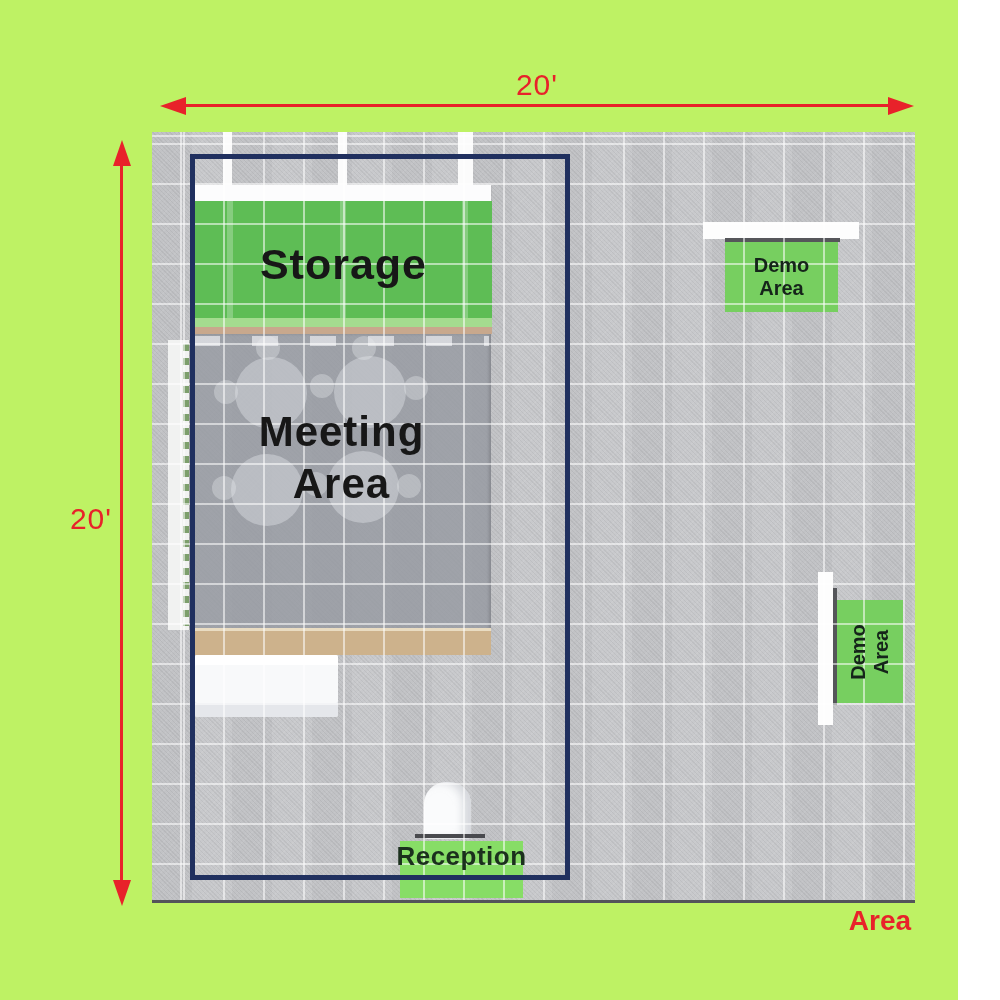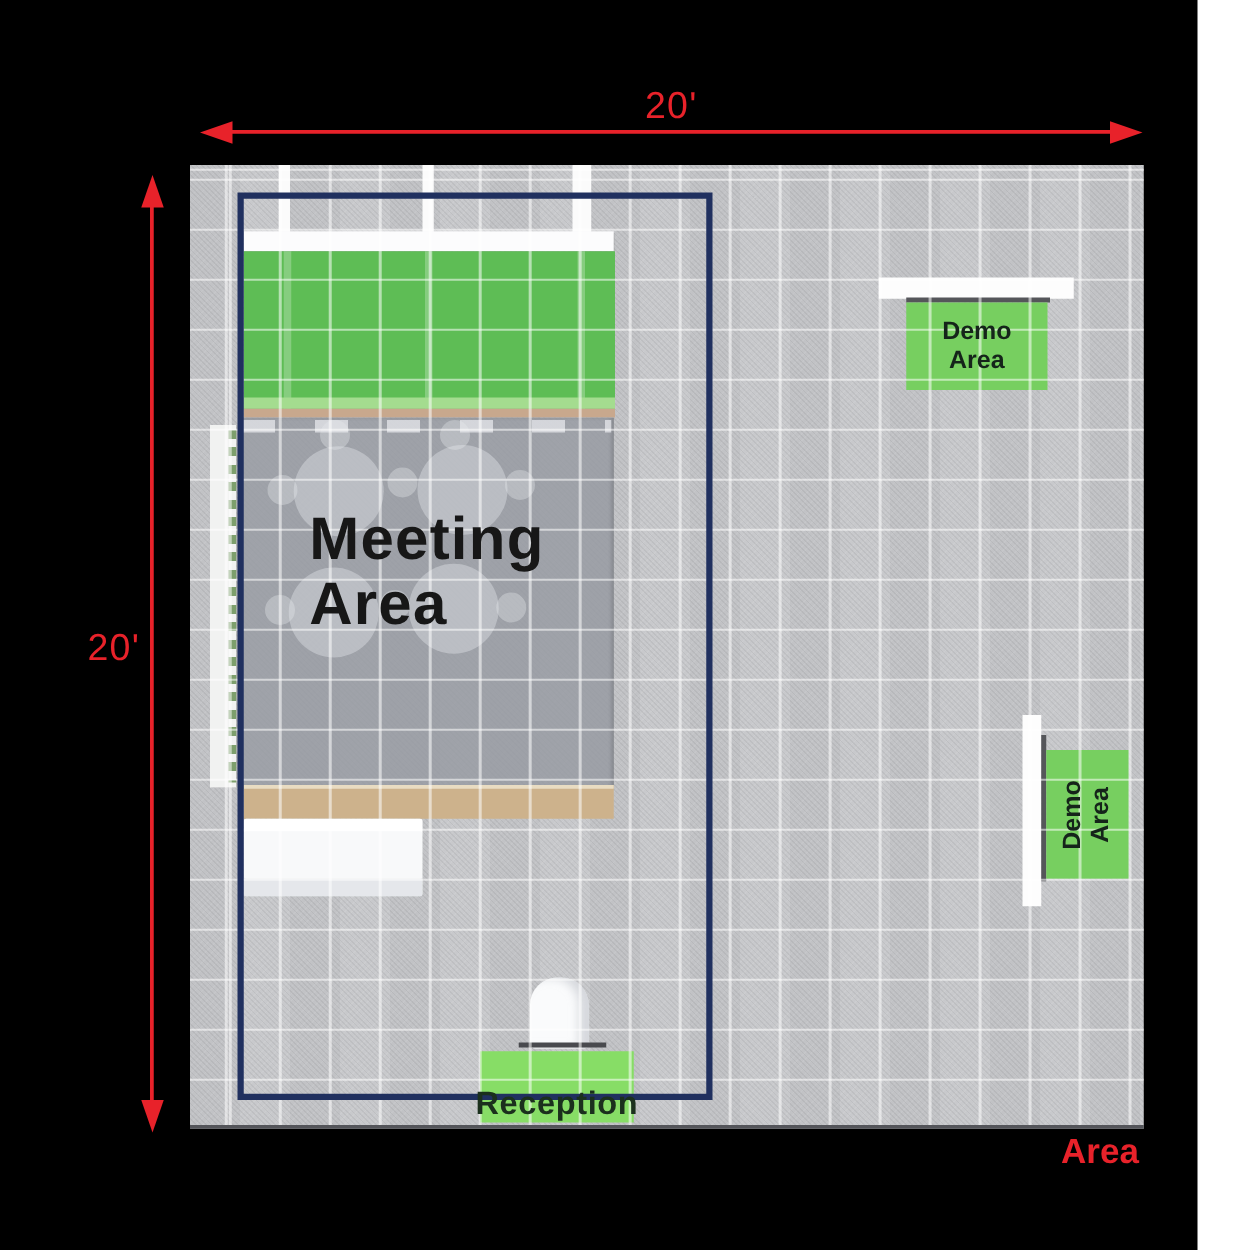--- a/index.html
+++ b/index.html
@@ -10,21 +10,21 @@
     --reception-green:#87dd66;
     --carpet-gray:#c6c7ca;
     --meeting-gray:#969aa0;
     --wood-tan:#cdb28c;
     --label-black:#171717;
     --plan-red:#e8222a;
   }
   *{box-sizing:border-box;margin:0;padding:0;}
   html,body{width:1000px;height:1000px;background:#ffffff;overflow:hidden;}
   body{font-family:"Liberation Sans","DejaVu Sans",sans-serif;}
-  .stage{position:relative;width:958px;height:1000px;background:#000000;}
+  .stage{position:relative;width:958px;height:1000px;background:#bef264;}
 
   
   .dim-top{position:absolute;left:160px;top:97px;width:754px;height:18px;}
   .dim-top .hline{position:absolute;left:18px;right:18px;top:7px;height:3px;background:var(--dimension-red);}
   .dim-left{position:absolute;left:113px;top:140px;width:18px;height:766px;}
   .dim-left .vline{position:absolute;top:18px;bottom:18px;left:7px;width:3px;background:var(--dimension-red);}
   .ah{position:absolute;width:0;height:0;}
   .ah-left{left:0;top:0;border-top:9px solid transparent;border-bottom:9px solid transparent;border-right:26px solid var(--dimension-red);}
   .ah-right{right:0;top:0;border-top:9px solid transparent;border-bottom:9px solid transparent;border-left:26px solid var(--dimension-red);}
   .ah-up{top:0;left:0;border-left:9px solid transparent;border-right:9px solid transparent;border-bottom:26px solid var(--dimension-red);}
@@ -66,22 +66,22 @@
   .storage-wood{left:43px;top:195px;width:297px;height:7px;background:#c8a88d;}
 
   
   .meeting{left:40px;top:202px;width:299px;height:297px;background:rgba(150,154,161,.82);
     display:flex;align-items:center;justify-content:center;box-shadow:inset -2px 0 3px rgba(0,0,0,.15);}
   .meeting .marks{position:absolute;left:2px;right:2px;top:2px;height:10px;
     background:repeating-linear-gradient(90deg, rgba(235,236,240,.7) 0 26px, transparent 26px 58px);}
   .table{position:absolute;border-radius:50%;background:rgba(226,228,233,.42);}
   .t-big{width:72px;height:72px;}
   .chair{position:absolute;width:24px;height:24px;border-radius:50%;background:rgba(232,234,238,.35);}
-  .meeting-label{position:relative;z-index:10;margin-top:-50px;text-align:left;
-    font-size:48px;line-height:52px;font-weight:700;color:var(--label-black);letter-spacing:1px;}
+  .meeting-label{position:relative;z-index:10;margin-top:-50px;text-align:center;
+    font-size:42px;line-height:52px;font-weight:700;color:var(--label-black);letter-spacing:1px;}
 
   
   .wood2{left:43px;top:496px;width:296px;height:27px;background:var(--wood-tan);border-top:3px solid #e9dcc2;}
   .sofa{left:43px;top:523px;width:143px;height:62px;background:#f8f9fa;border-radius:2px;
     box-shadow:inset 0 -14px 0 rgba(210,214,220,.5), inset 0 10px 0 rgba(255,255,255,.9);}
   .planter{left:16px;top:208px;width:21px;height:290px;background:#f1f2f1;
     box-shadow:1px 0 0 rgba(0,0,0,.15);}
   .planter .greens{position:absolute;right:0;top:4px;bottom:4px;width:6px;
     background:repeating-linear-gradient(180deg, #7d9f6c 0 7px, rgba(125,159,108,0) 7px 14px);}
 
@@ -99,22 +99,22 @@
   .demo2-bar{left:666px;top:440px;width:15px;height:153px;background:#fdfdfd;}
   .demo2-line{left:681px;top:456px;width:4px;height:117px;background:#55565a;}
   .demo2{left:685px;top:468px;width:66px;height:103px;background:var(--demo-green);
     display:flex;align-items:center;justify-content:center;}
   .demo2 .demo-label{transform:rotate(-90deg);white-space:nowrap;}
 
   
   .podium{left:272px;top:650px;width:47px;height:57px;background:#fafbfc;border-radius:22px 22px 4px 4px;
     box-shadow:inset -8px 0 8px rgba(190,194,200,.6);}
   .reception-line{left:263px;top:702px;width:70px;height:4px;background:#494a4e;}
-  .reception{left:232px;top:709px;width:123px;height:57px;background:var(--reception-green);
-    display:flex;align-items:flex-end;justify-content:center;}
+  .reception{left:248px;top:709px;width:123px;height:57px;background:var(--reception-green);
+    display:flex;align-items:flex-start;justify-content:center;}
   .reception-label{position:relative;z-index:10;font-size:26px;font-weight:700;color:#1b301d;letter-spacing:.5px;}
 
   
   .plan-label{position:absolute;left:835px;top:905px;width:90px;text-align:center;
     font-size:28px;font-weight:700;color:var(--plan-red);}
 </style>
 </head>
 <body>
 
 <div class="stage">
@@ -139,20 +139,21 @@
     <div class="abs slot slot1"></div>
     <div class="abs slot slot2"></div>
     <div class="abs slot slot3"></div>
     <div class="abs wall-strip"></div>
 
     <div class="abs storage">
       <div class="vline" style="left:32px;"></div>
       <div class="vline" style="left:145px;"></div>
       <div class="vline" style="left:267px;"></div>
       <div class="bottom-strip"></div>
+      <span class="storage-label">Storage</span>
     </div>
     <div class="abs storage-wood"></div>
 
     <div class="abs meeting">
       <div class="marks"></div>
       <div class="table t-big" style="left:43px;top:23px;"></div>
       <div class="table t-big" style="left:142px;top:22px;"></div>
       <div class="table t-big" style="left:39px;top:120px;"></div>
       <div class="table t-big" style="left:135px;top:117px;"></div>
       <div class="chair" style="left:22px;top:46px;"></div>

